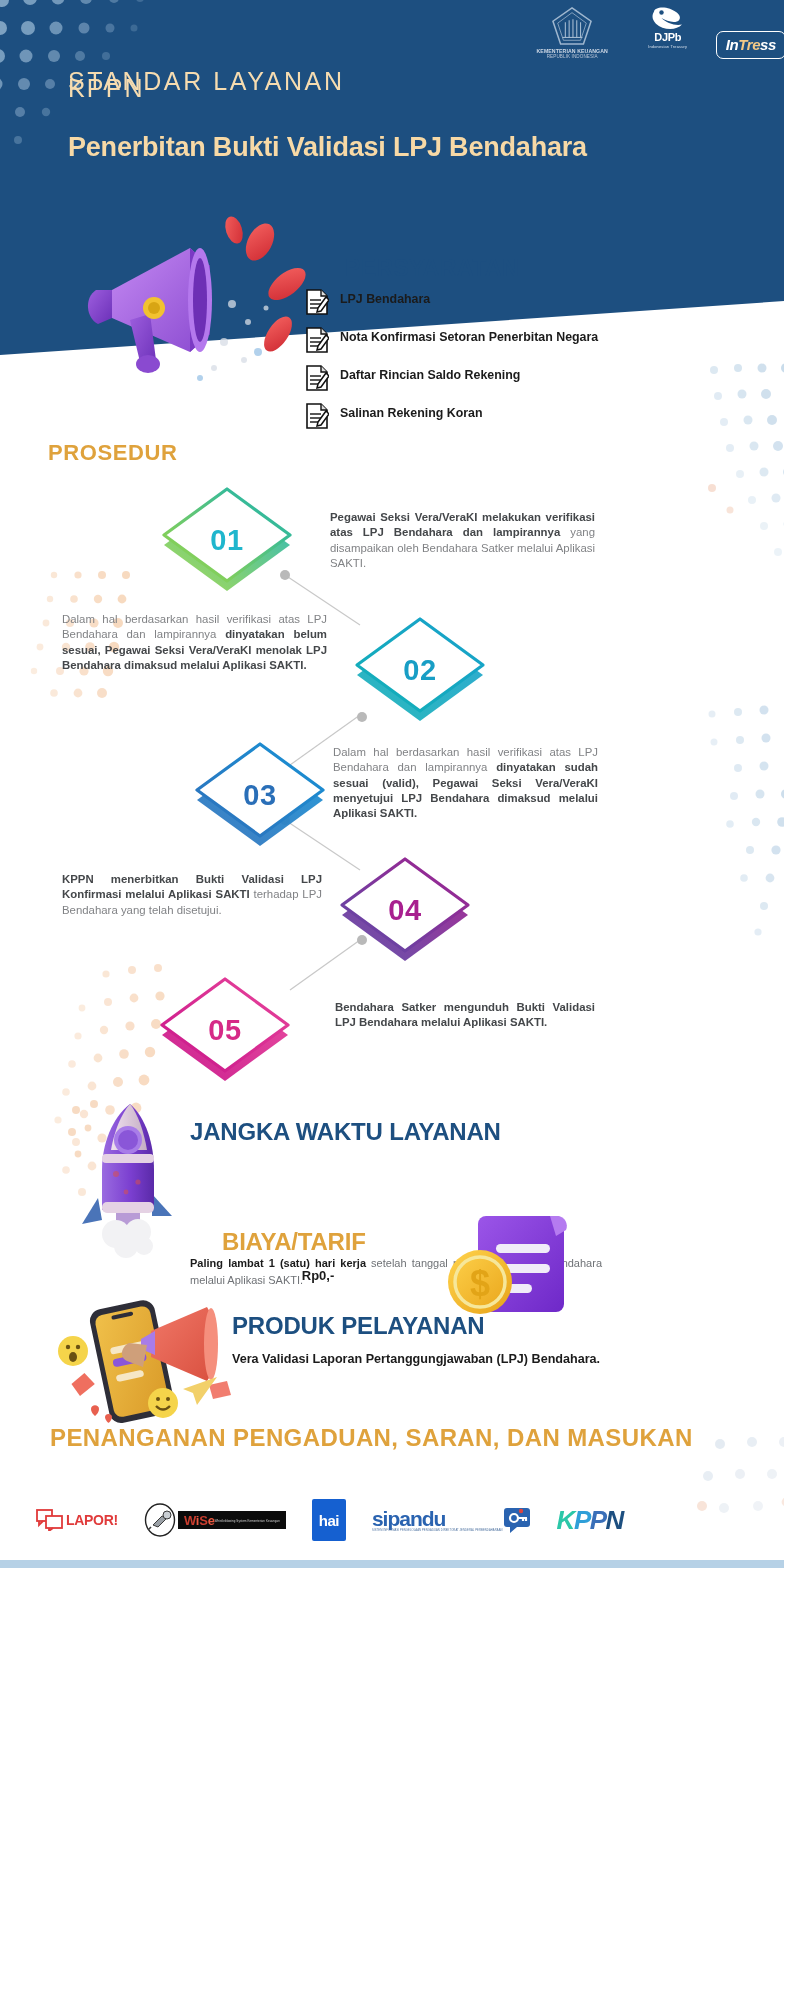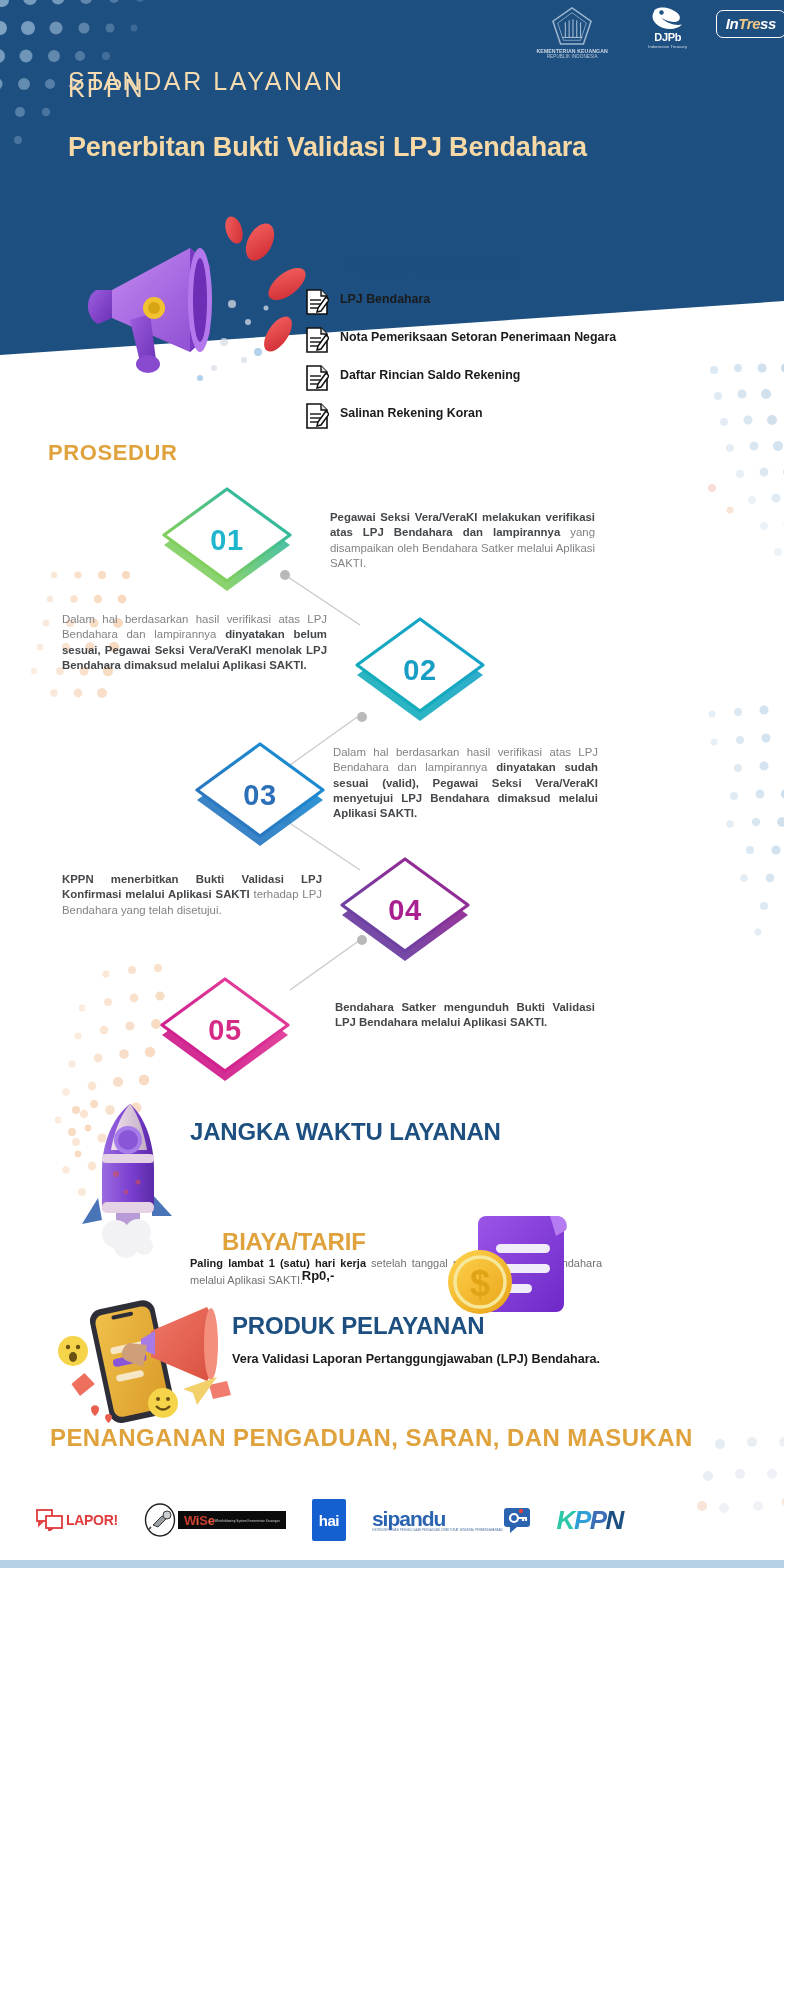--- a/index.html
+++ b/index.html
@@ -28,21 +28,21 @@
   .logo-kemenkeu .l1 { font-size: 5.2px; font-weight: bold; color: #cfd9e6; letter-spacing: .1px; margin-top: 2px; }
   .logo-kemenkeu .l2 { font-size: 4.6px; color: #b8c5d6; letter-spacing: .1px; }
   .logo-djpb { display: flex; flex-direction: column; align-items: center; width: 64px; }
   .logo-djpb .glyph { width: 34px; height: 26px; }
   .logo-djpb .l1 { font-size: 11px; font-weight: bold; color: #ffffff; letter-spacing: -.3px; line-height: 1.05; }
   .logo-djpb .l2 { font-size: 3.9px; color: #d7e1ec; letter-spacing: .2px; }
   .logo-intress {
     border: 1.6px solid #ffffff; border-radius: 7px;
     padding: 4px 9px 5px; color: #fff;
     font-size: 15px; font-weight: bold; font-style: italic;
-    letter-spacing: -.4px; margin-top: 4px;
+    letter-spacing: -.4px; margin-top: 25px;
   }
   .logo-intress .hi { color: #f3c987; }
 
   .hdr-sub1 {
     position: absolute; left: 68px; top: 67px;
     font-size: 25px; color: #f6dcb0; letter-spacing: 2.6px; font-weight: 300; text-align: right;
   }
   .hdr-sub2 {
     position: absolute; left: 68px; top: 74px;
     font-size: 25px; color: #f6dcb0; letter-spacing: 2.2px; font-weight: 300;
@@ -322,21 +322,21 @@
       <svg class="doc-ico" viewBox="0 0 24 28">
         <path d="M2 2 h14 l6 6 v18 H2 Z" fill="#fff" stroke="#111" stroke-width="1.6"></path>
         <path d="M16 2 v6 h6" fill="#ddd" stroke="#111" stroke-width="1.4"></path>
         <g stroke="#111" stroke-width="1.4">
             <line x1="5" y1="12" x2="16" y2="12"></line>
             <line x1="5" y1="16" x2="16" y2="16"></line>
             <line x1="5" y1="20" x2="13" y2="20"></line>
           </g>
         <path d="M13 20 L21 9 L24 12 L16 23 L12 24 Z" fill="#fff" stroke="#111" stroke-width="1.5"></path>
       </svg>
-      <div class="txt">Nota Pemeriksaan Setoran Penerimaan Negara</div>
+      <div class="txt">Nota Konfirmasi Setoran Penerbitan Negara</div>
     </div>
     <div class="req-row">
       <svg class="doc-ico" viewBox="0 0 24 28">
         <path d="M2 2 h14 l6 6 v18 H2 Z" fill="#fff" stroke="#111" stroke-width="1.6"></path>
         <path d="M16 2 v6 h6" fill="#ddd" stroke="#111" stroke-width="1.4"></path>
         <g stroke="#111" stroke-width="1.4">
             <line x1="5" y1="12" x2="16" y2="12"></line>
             <line x1="5" y1="16" x2="16" y2="16"></line>
             <line x1="5" y1="20" x2="13" y2="20"></line>
           </g>

